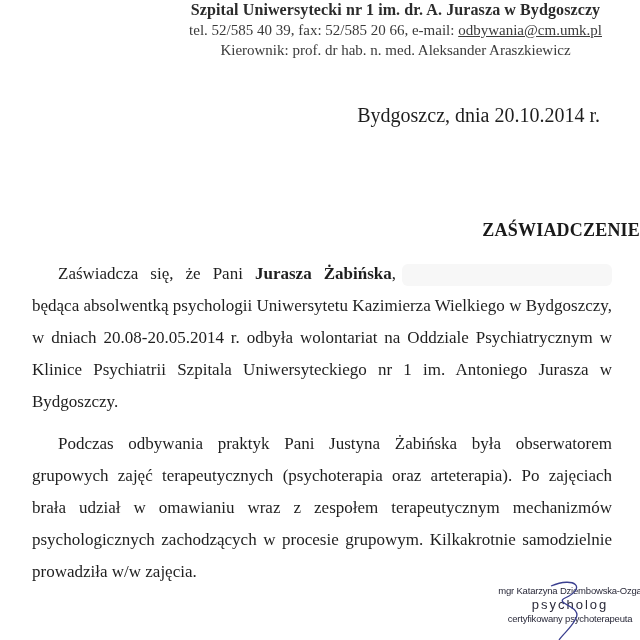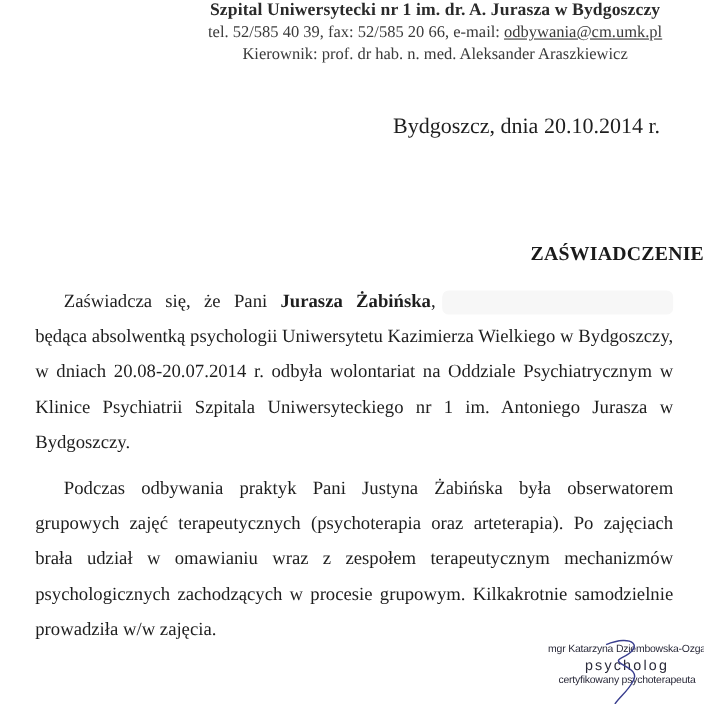--- a/index.html
+++ b/index.html
@@ -108,21 +108,21 @@
   <div class="line"><span>tel. 52/585 40 39, fax: 52/585 20 66, e-mail: </span><span class="email">odbywania@cm.umk.pl</span></div>
   <div class="line">Kierownik: prof. dr hab. n. med. Aleksander Araszkiewicz</div>
 </div>
 
 <div class="date">Bydgoszcz, dnia 20.10.2014 r.</div>
 
 <div class="title">ZAŚWIADCZENIE</div>
 
 <div class="body-text p1">
   <span class="indent"></span><span>Zaświadcza się, że Pani </span><span class="bold">Jurasza Żabińska</span><span>,</span><span class="redacted"></span>
-  <span>będąca absolwentką psychologii Uniwersytetu Kazimierza Wielkiego w Bydgoszczy, w dniach 20.08-20.07.2014 r. odbyła wolontariat na Oddziale Psychiatrycznym w Klinice Psychiatrii Szpitala Uniwersyteckiego nr 1 im. Antoniego Jurasza w Bydgoszczy.</span>
+  <span>będąca absolwentką psychologii Uniwersytetu Kazimierza Wielkiego w Bydgoszczy, w dniach 20.08-20.05.2014 r. odbyła wolontariat na Oddziale Psychiatrycznym w Klinice Psychiatrii Szpitala Uniwersyteckiego nr 1 im. Antoniego Jurasza w Bydgoszczy.</span>
 </div>
 
 <div class="body-text p2">
   <span class="indent"></span><span>Podczas odbywania praktyk Pani Justyna Żabińska była obserwatorem grupowych zajęć terapeutycznych (psychoterapia oraz arteterapia). Po zajęciach brała udział w omawianiu wraz z zespołem terapeutycznym mechanizmów psychologicznych zachodzących w procesie grupowym. Kilkakrotnie samodzielnie prowadziła w/w zajęcia.</span>
 </div>
 
 <div class="stamp">
   <div class="s-name">mgr Katarzyna Dziembowska-Ozga</div>
   <div class="s-title">psycholog</div>
   <div class="s-spec">certyfikowany psychoterapeuta</div>

